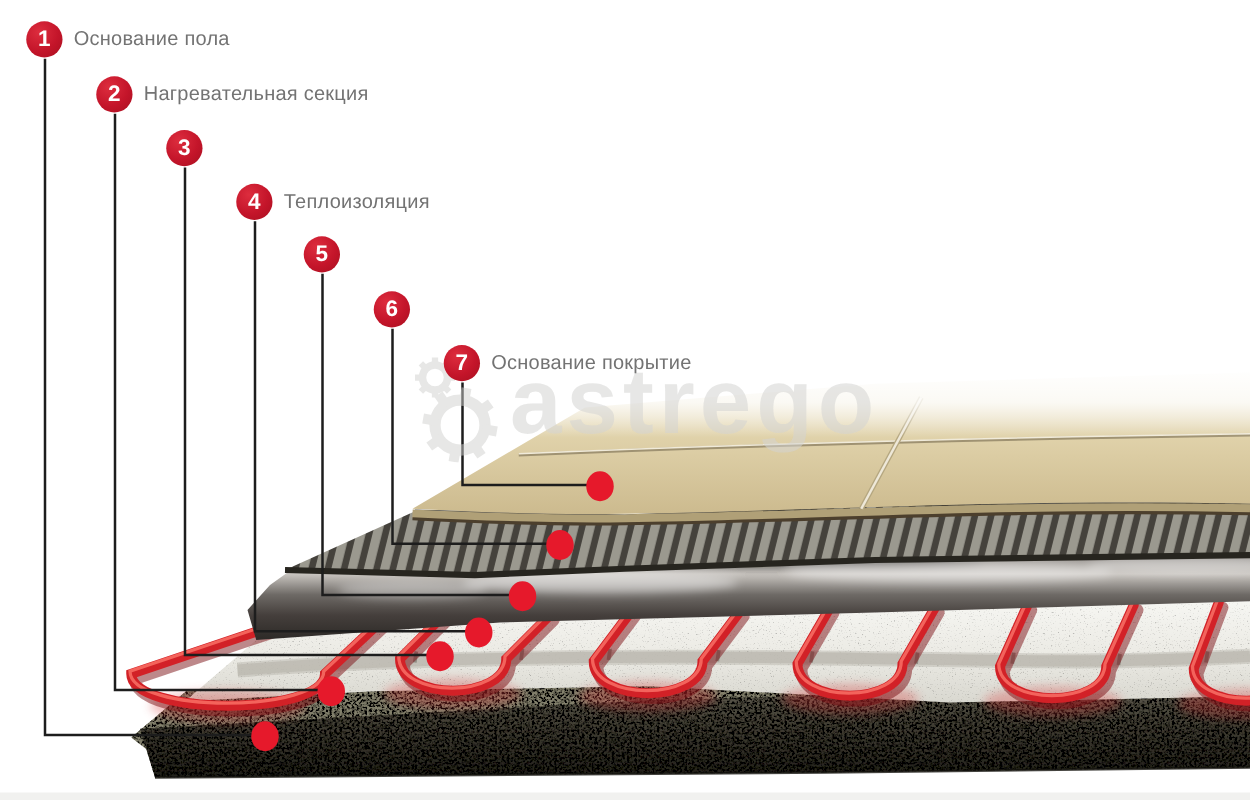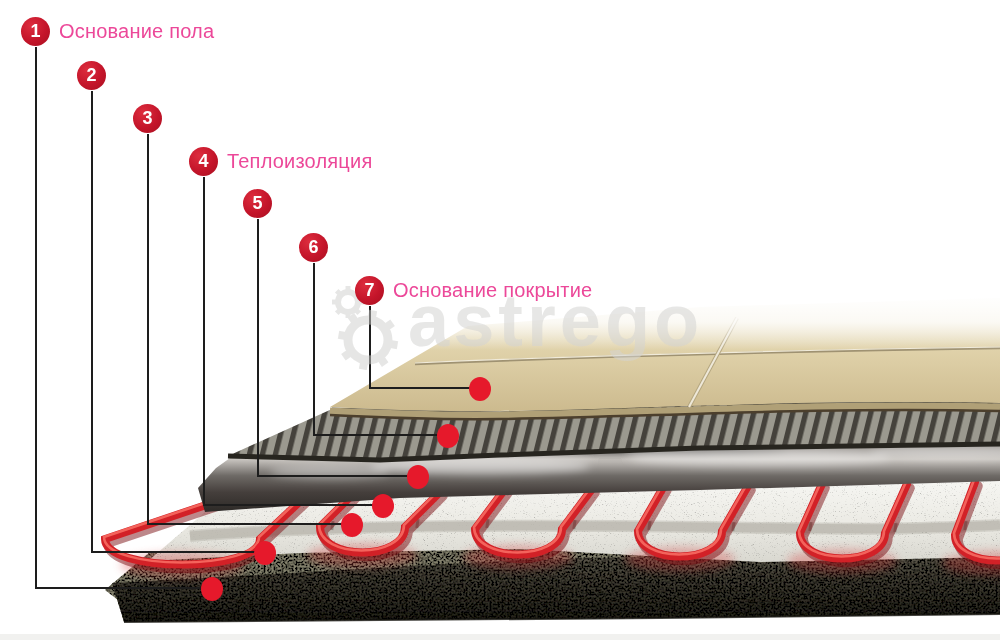--- a/index.html
+++ b/index.html
@@ -7,21 +7,21 @@
   .stage{position:relative;width:1000px;height:640px;background:#fff;font-family:"Liberation Sans",sans-serif}
   svg.diagram{position:absolute;left:0;top:0;z-index:1}
   .bottom-band{position:absolute;left:0;bottom:0;width:1000px;height:6px;background:#f1f1ef;z-index:2}
   .watermark{position:absolute;left:326px;top:284px;z-index:4;display:flex;align-items:flex-start;pointer-events:none}
   .wm-gears{flex:0 0 auto}
   .wm-text{font-size:74px;font-weight:bold;color:rgba(212,212,209,0.55);letter-spacing:4px;line-height:74px;margin-left:4px}
   .callout{position:absolute;display:flex;align-items:center;gap:9px;z-index:6}
   .badge{width:29px;height:29px;border-radius:50%;
          background:radial-gradient(circle at 35% 30%,#dd2d3e,#c4152a 55%,#a80f20);
          color:#fff;font-weight:bold;font-size:18px;display:flex;align-items:center;justify-content:center;flex:0 0 29px}
-  .callout-text{font-size:20px;color:#ec4899;white-space:nowrap;letter-spacing:0.2px}
+  .callout-text{font-size:16px;color:#737373;white-space:nowrap;letter-spacing:0.2px}
   .c1{left:21px;top:17px}.c2{left:77px;top:61px}.c3{left:133px;top:104px}
   .c4{left:189px;top:147px}.c5{left:243px;top:189px}.c6{left:299px;top:233px}.c7{left:355px;top:276px}
 </style>
 </head>
 <body>
 
 <div class="stage">
 
   <svg class="diagram" width="1000" height="640" viewBox="0 0 1000 640" xmlns="http://www.w3.org/2000/svg">
     <defs>
@@ -206,20 +206,21 @@
     </svg>
     <span class="wm-text">astrego</span>
   </div>
 
   <div class="callout c1">
     <span class="badge">1</span>
     <span class="callout-text">Основание пола</span>
   </div>
   <div class="callout c2">
     <span class="badge">2</span>
+    <span class="callout-text">Нагревательная секция</span>
   </div>
   <div class="callout c3">
     <span class="badge">3</span>
   </div>
   <div class="callout c4">
     <span class="badge">4</span>
     <span class="callout-text">Теплоизоляция</span>
   </div>
   <div class="callout c5">
     <span class="badge">5</span>

